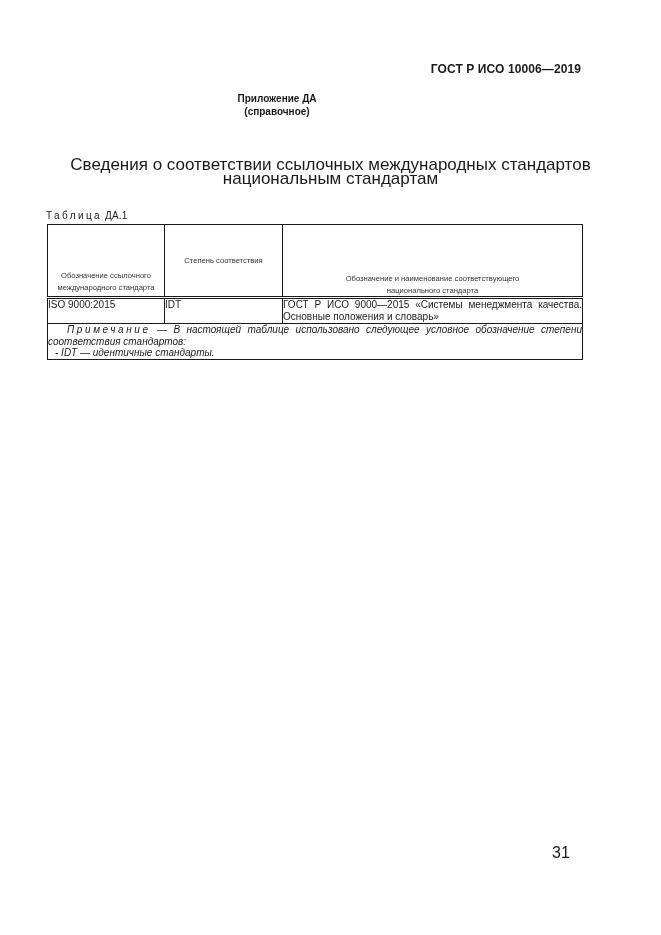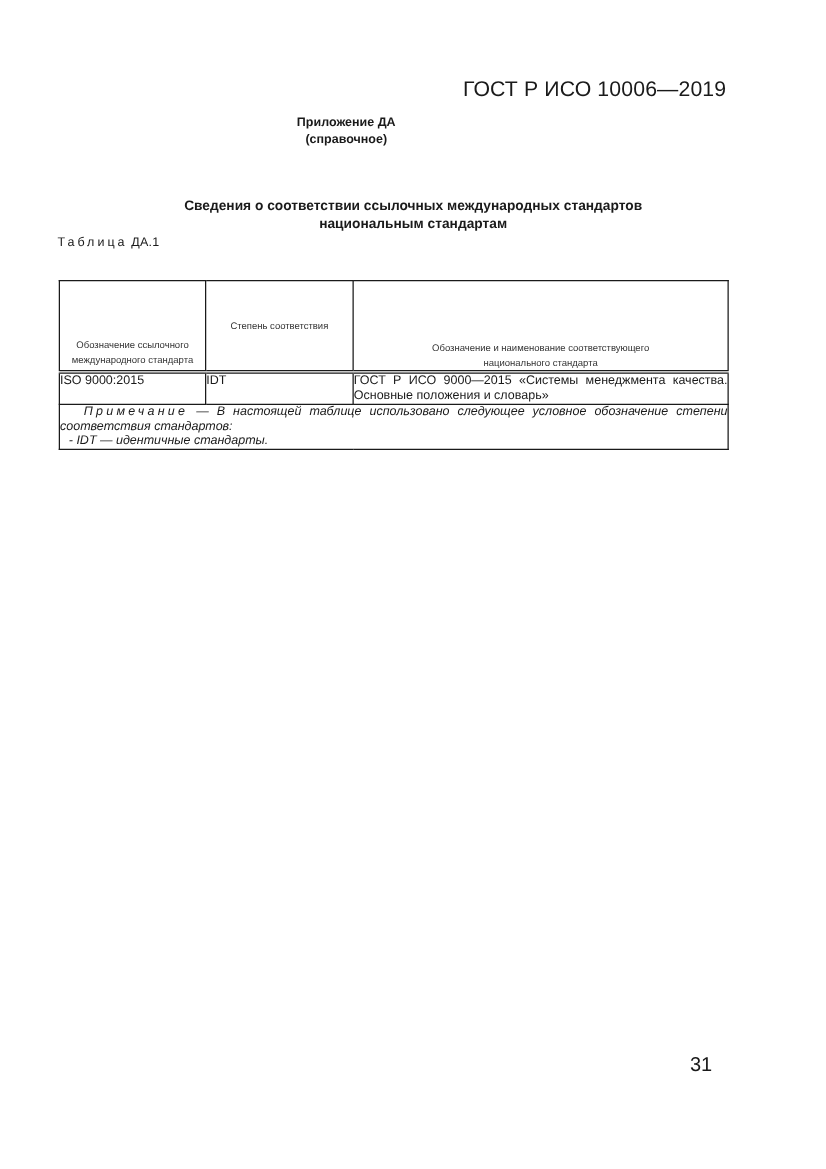--- a/index.html
+++ b/index.html
@@ -12,48 +12,48 @@
     height: 935px;
     position: relative;
     overflow: hidden;
     font-family: "Liberation Sans", "DejaVu Sans", sans-serif;
     color: #1a1a1a;
   }
   .doc-code {
     position: absolute;
     top: 62px;
     right: 80px;
-    font-size: 17px;
-    font-weight: normal;
+    font-size: 12px;
+    font-weight: bold;
     letter-spacing: 0.1px;
   }
   .appendix {
     position: absolute;
     top: 92px;
     left: 0;
     width: 554px;
     text-align: center;
     font-size: 10px;
     font-weight: bold;
     line-height: 13px;
   }
   .appendix .sub { font-weight: bold; }
   .title {
     position: absolute;
     top: 158px;
     left: 0;
     width: 661px;
     text-align: center;
-    font-size: 11px;
-    font-weight: bold;
+    font-size: 17px;
+    font-weight: normal;
     line-height: 14px;
   }
   .table-caption {
     position: absolute;
-    top: 189px;
+    top: 210px;
     left: 46px;
     font-size: 10px;
     letter-spacing: 0.2px;
   }
   .table-caption .spaced { letter-spacing: 2.4px; }
   table.ref-table {
     position: absolute;
     top: 224px;
     left: 47px;
     width: 536px;

